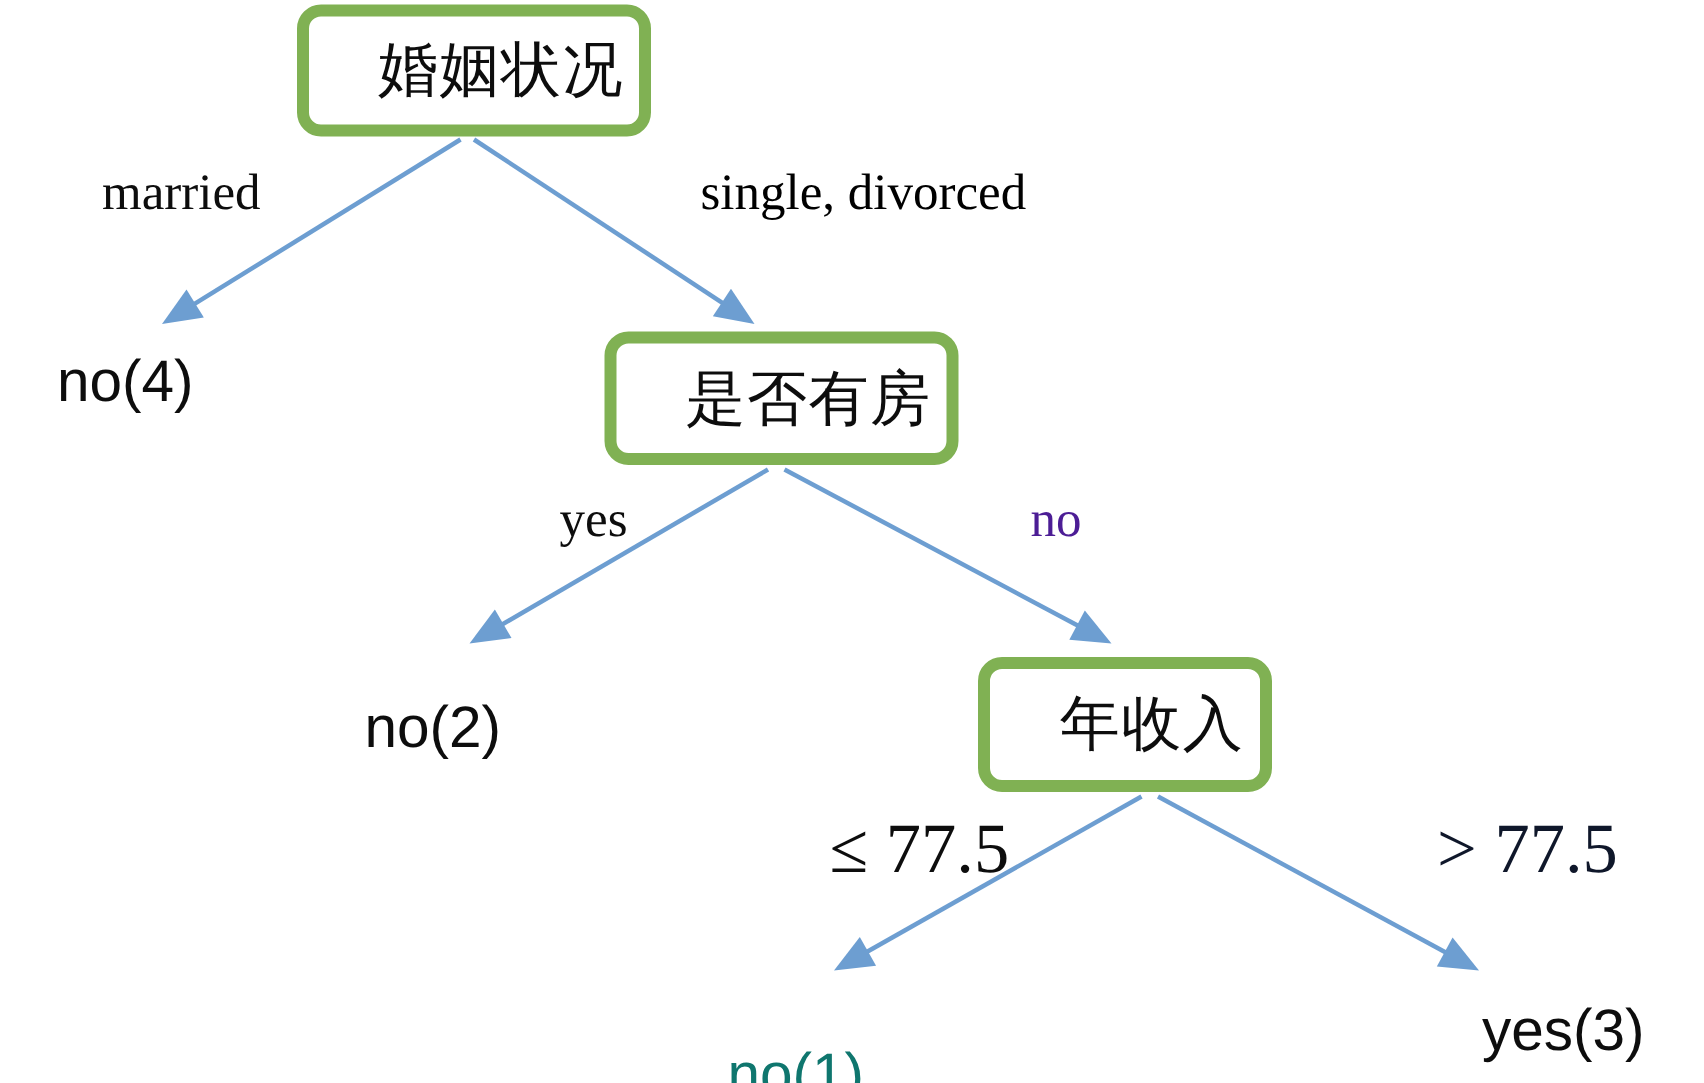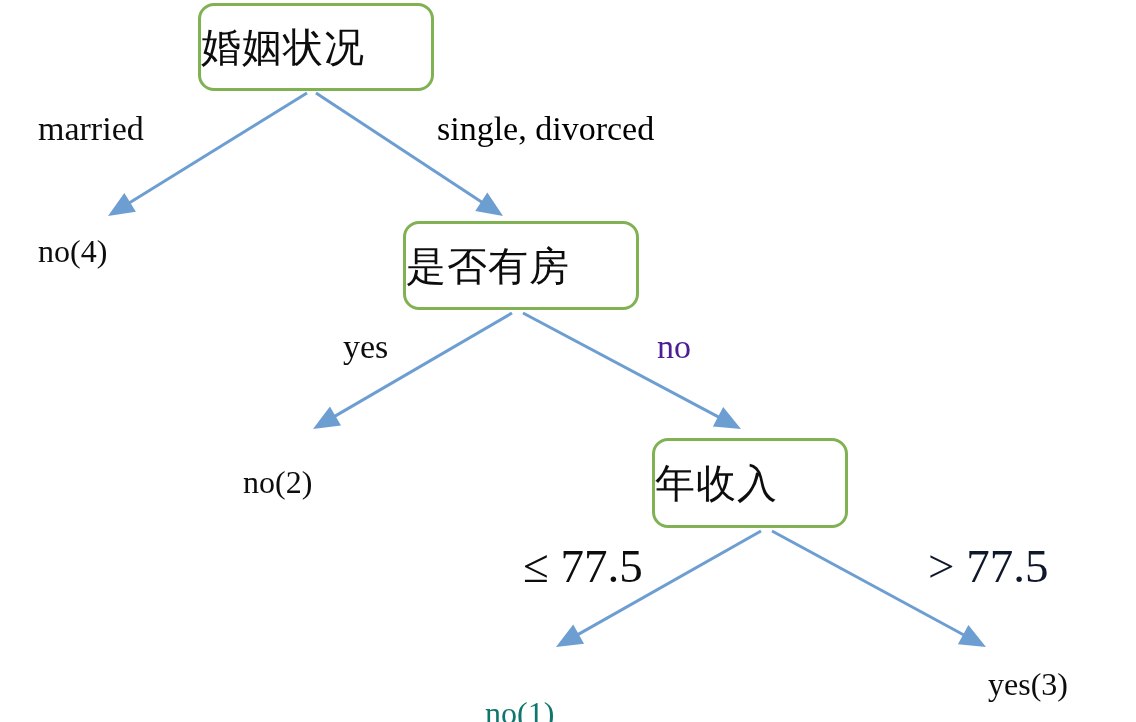--- a/index.html
+++ b/index.html
@@ -23,51 +23,54 @@
     position: absolute;
     left: 0;
     top: 0;
     width: 1136px;
     height: 722px;
   }
   .node {
     position: absolute;
     box-sizing: border-box;
     background: #ffffff;
-    border: 3px solid #14b8a6;
+    border: 8px solid #14b8a6;
     border-radius: 16px;
     display: flex;
     align-items: center;
+    justify-content: center;
     z-index: 3;
+    padding-left: 36px;
   }
   .node-label {
     font-family: "DejaVu Serif", "Liberation Serif", serif;
     font-size: 40px;
     line-height: 1;
     color: #121212;
     letter-spacing: 1px;
     white-space: nowrap;
   }
   .leaf {
     position: absolute;
     z-index: 3;
-    font-family: Liberation Serif, serif;
-    font-size: 32px;
+    font-family: Liberation Sans, sans-serif;
+    font-size: 39px;
     line-height: 1;
     color: #0d0d0d;
     white-space: nowrap;
   }
   .edge-label {
     position: absolute;
     z-index: 4;
     font-family: "Liberation Serif", "DejaVu Serif", serif;
     font-size: 34px;
     line-height: 1;
     color: #0d0d0d;
     white-space: nowrap;
+    margin-left: 30px;
   }
   .edge-label.math {
     font-size: 47px;
   }
 </style>
 </head>
 <body>
 
 <div id="canvas">
 

